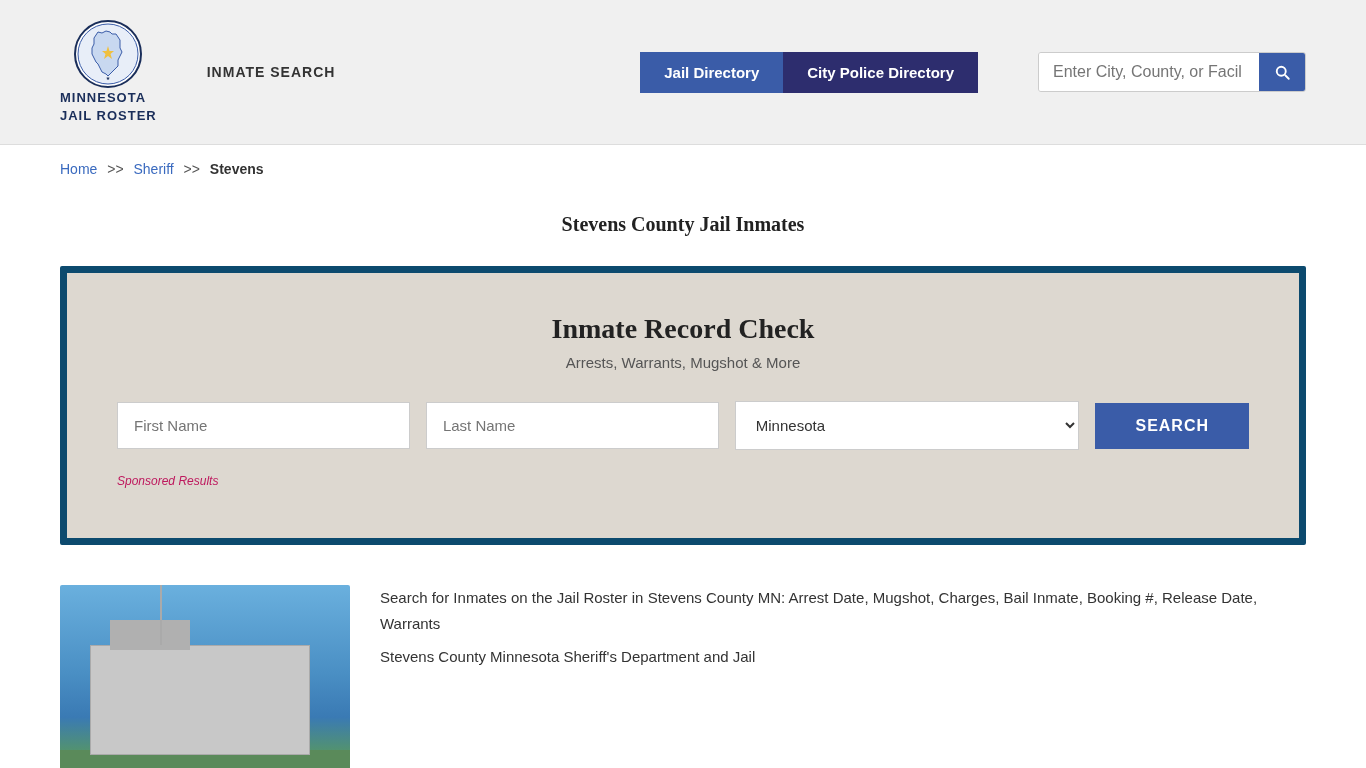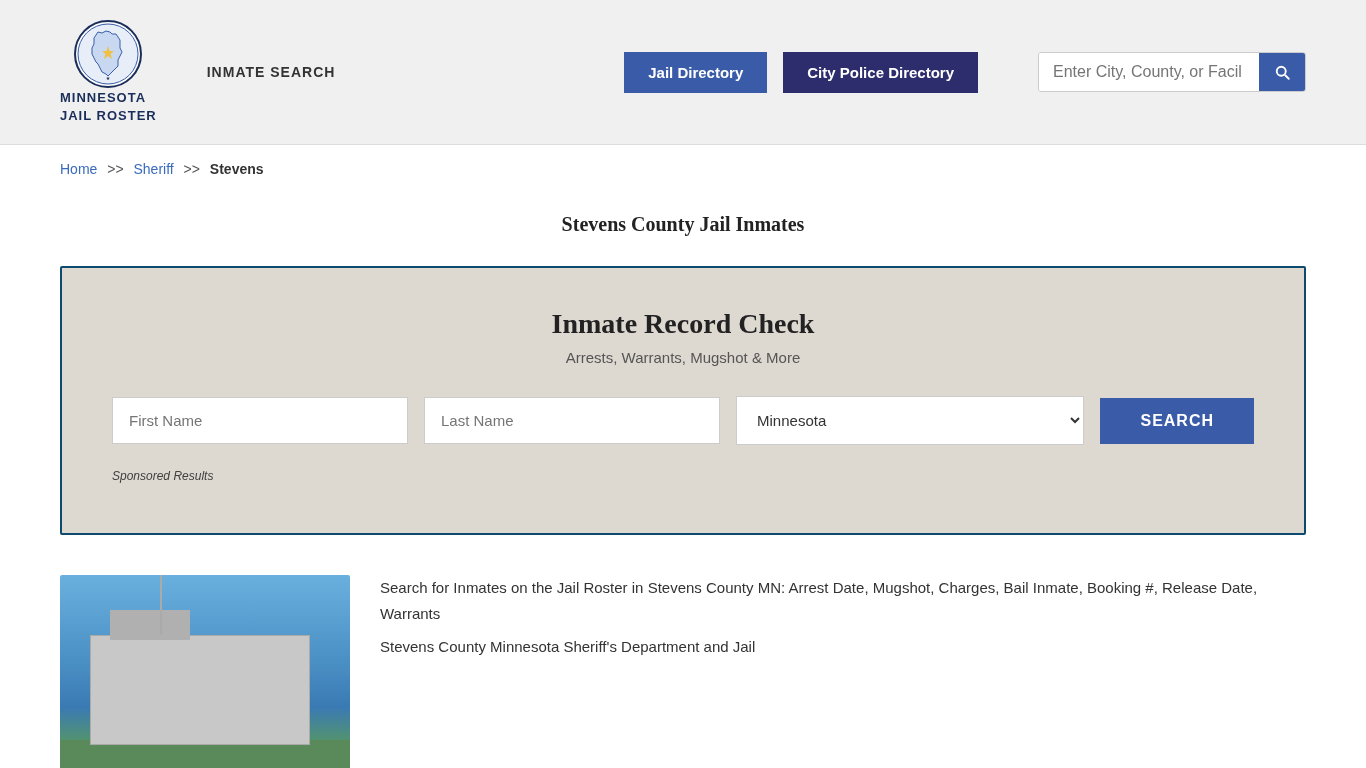--- a/index.html
+++ b/index.html
@@ -35,21 +35,21 @@
       font-size: 14px;
       font-weight: 600;
       color: #333;
       text-decoration: none;
       letter-spacing: 1px;
       text-transform: uppercase;
       margin-left: 10px;
     }
     .nav-tabs {
       display: flex;
-      gap: 16px;
+      gap: 0;
       margin-left: auto;
       margin-right: 20px;
     }
     .nav-tab {
       padding: 12px 24px;
       font-size: 15px;
       font-weight: 600;
       cursor: pointer;
       border: none;
       color: #fff;
@@ -112,21 +112,21 @@
     .page-title {
       font-size: 20px;
       font-weight: 700;
       color: #222;
       font-family: Georgia, serif;
     }
 
     
     .record-check-box {
       background: #ddd8d0;
-      border: 2px solid #0c4a6e;
+      border: 7px solid #0c4a6e;
       margin: 0 60px 30px 60px;
       padding: 40px 50px 50px 50px;
       border-radius: 2px;
     }
     .record-check-title {
       text-align: center;
       font-size: 28px;
       font-weight: 700;
       color: #222;
       font-family: Georgia, serif;
@@ -169,21 +169,21 @@
       border: none;
       padding: 14px 40px;
       font-size: 16px;
       font-weight: 700;
       letter-spacing: 1px;
       cursor: pointer;
       text-transform: uppercase;
     }
     .sponsored-results {
       font-size: 12px;
-      color: #404040;
+      color: #be185d;
       margin-top: 24px;
       font-style: italic;
     }
 
     
     .content-section {
       display: flex;
       padding: 10px 60px 40px 60px;
       gap: 30px;
       align-items: flex-start;

